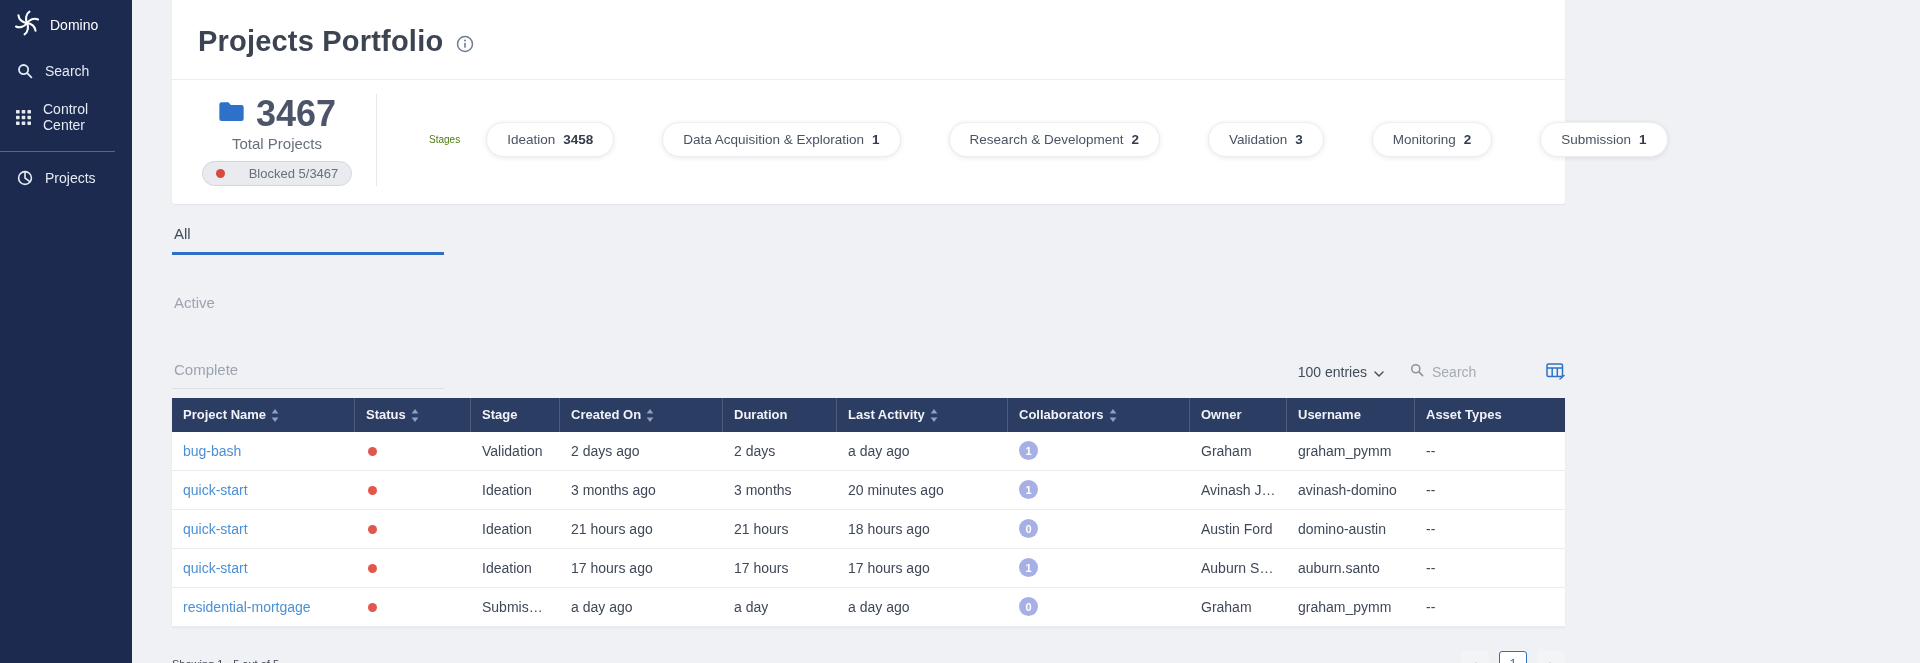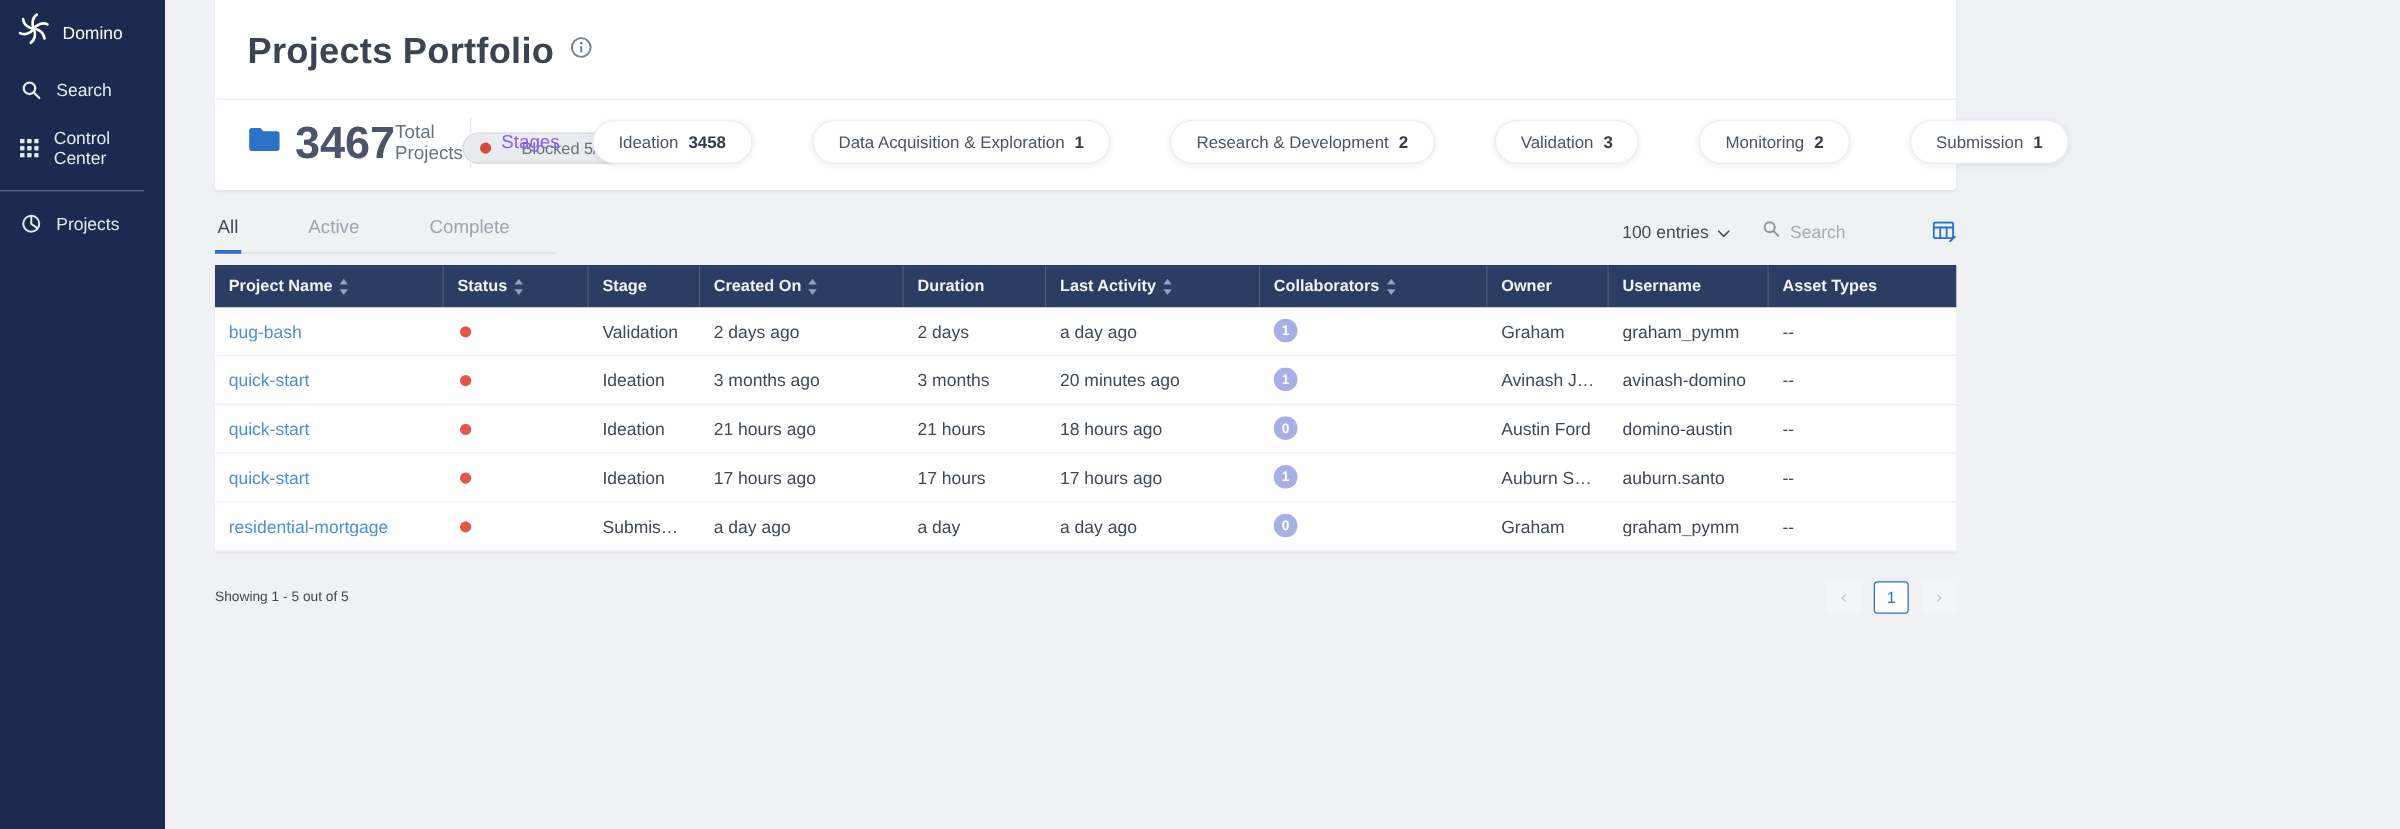--- a/index.html
+++ b/index.html
@@ -30,52 +30,52 @@
   .sidebar-divider { height:1px; background:rgba(255,255,255,0.28); margin:7px 17px 7px 0; }
 
   
   .main { margin-left:172px; width:1393px; }
 
   .top-card {
     background:#ffffff; border-radius:0 0 3px 3px;
     box-shadow:0 1px 2px rgba(20,30,60,0.06);
   }
   .title-row {
-    display:flex; gap:13px;
+    display:flex; align-items:center; gap:13px;
     padding:25px 8px 21px 26px;
     border-bottom:1px solid #ededf1;
   }
   .page-title { margin:0; font-size:29px; font-weight:700; color:#3c4452; letter-spacing:0.2px; }
   .info-icon { display:flex; cursor:pointer; margin-top:4px; }
 
   .stats-row { display:flex; align-items:center; padding:14px 26px 18px 26px; }
-  .totals { display:flex; flex-direction:row; align-items:center; width:158px; flex:none; }
+  .totals { display:flex; flex-direction:column; align-items:center; width:158px; flex:none; }
   .total-line { display:flex; align-items:center; gap:11px; }
   .total-count { font-size:36px; font-weight:600; color:#4b5468; line-height:1.1; }
   .total-label { font-size:15px; color:#66707f; margin-top:1px; }
   .blocked-pill {
     display:inline-flex; align-items:center; gap:24px; margin-top:9px;
     background:#e9ebef; border:1px solid #d3d7dd; border-radius:13px;
     padding:4px 13px; font-size:13px; color:#66707f; cursor:pointer; white-space:nowrap;
   }
   .dot-red { width:9px; height:9px; border-radius:50%; background:#d94a3d; flex:none; }
   .v-divider { width:1px; align-self:stretch; background:#e6e8ec; margin:0 24px 0 20px; }
-  .stages-label { font-size:15px; color:#8b5cf6; margin-right:26px; flex:none; }
+  .stages-label { font-size:10px; color:#4d7c0f; margin-right:26px; flex:none;margin-left:28px; }
   .stage-pills { display:flex; align-items:center; gap:48px; flex:1; min-width:0; }
   .stage-pill {
     display:inline-flex; align-items:center; gap:8px;
     background:#fff; border:1px solid #ecedf1; border-radius:19px;
     padding:9px 20px; font-size:13.5px; color:#4a5364;
     box-shadow:0 1px 5px rgba(25,40,70,0.10); cursor:pointer; white-space:nowrap;
   }
   .pill-count { font-weight:700; color:#333c4c; }
 
   
   .list-controls { display:flex; align-items:flex-end; margin-top:13px; }
-  .tabs { display:flex; gap:52px; width:272px; border-bottom:1px solid #dcdfe4; }
+  .tabs { display:flex; gap:32px; width:272px; border-bottom:1px solid #dcdfe4;flex-direction:column; }
   .tab { padding:8px 2px 10px 2px; font-size:15px; color:#9da4af; cursor:pointer; }
   .tab.active { color:#424b5a; font-weight:500; border-bottom:3px solid #2e6fc4; margin-bottom:-1px; }
   .right-controls { margin-left:auto; display:flex; align-items:center; gap:26px; padding-bottom:8px; }
   .entries { display:flex; gap:7px; font-size:14px; color:#424b5a; cursor:pointer; }
   .search-box { display:flex; align-items:center; gap:6px; }
   .search-box input {
     border:none; background:transparent; outline:none;
     font-size:14px; color:#424b5a; width:90px;
     font-family:"Liberation Sans", sans-serif;
   }

